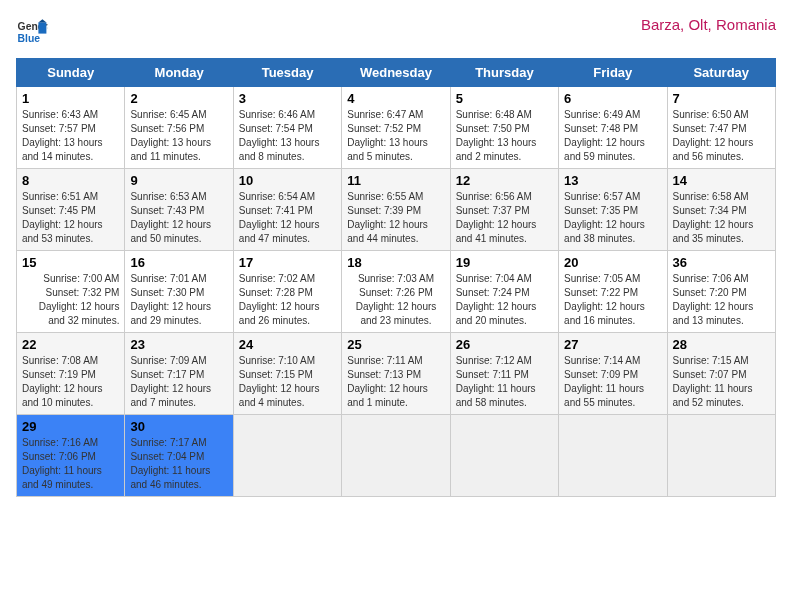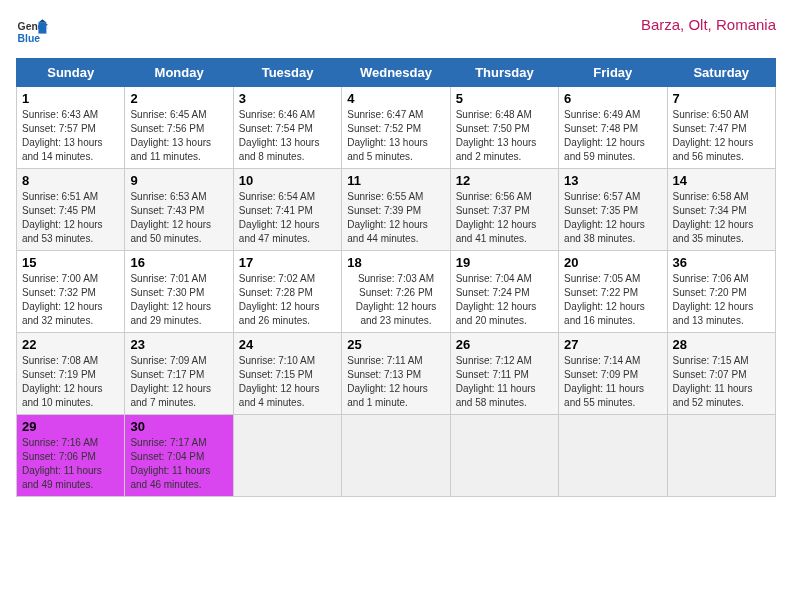--- a/index.html
+++ b/index.html
@@ -56,21 +56,21 @@
       vertical-align: top;
       padding: 4px 5px;
       width: calc(100% / 7);
       height: 80px;
       background: #fff;
     }
     .calendar tr:nth-child(even) td {
       background: #f5f5f5;
     }
     .calendar tr:last-child td {
-      background: #d946ef;
+      background: #3b82f6;
     }
     .day-num {
       font-size: 13px;
       font-weight: bold;
       display: block;
       margin-bottom: 2px;
     }
     .day-info {
       font-size: 10px;
       color: #333;
@@ -195,21 +195,21 @@
         <td>
           <span class="day-num">14</span>
           <div class="day-info" style="white-space: pre-line;">Sunrise: 6:58 AM
 Sunset: 7:34 PM
 Daylight: 12 hours and 35 minutes.</div>
         </td>
       </tr>
       <tr>
         <td>
           <span class="day-num">15</span>
-          <div class="day-info" style="white-space: pre-line;">Sunrise: 7:00 AM
+          <div class="day-info" style="white-space: pre-line; text-align: right;">Sunrise: 7:00 AM
 Sunset: 7:32 PM
 Daylight: 12 hours and 32 minutes.</div>
         </td>
         <td>
           <span class="day-num">16</span>
           <div class="day-info" style="white-space: pre-line;">Sunrise: 7:01 AM
 Sunset: 7:30 PM
 Daylight: 12 hours and 29 minutes.</div>
         </td>
         <td>

